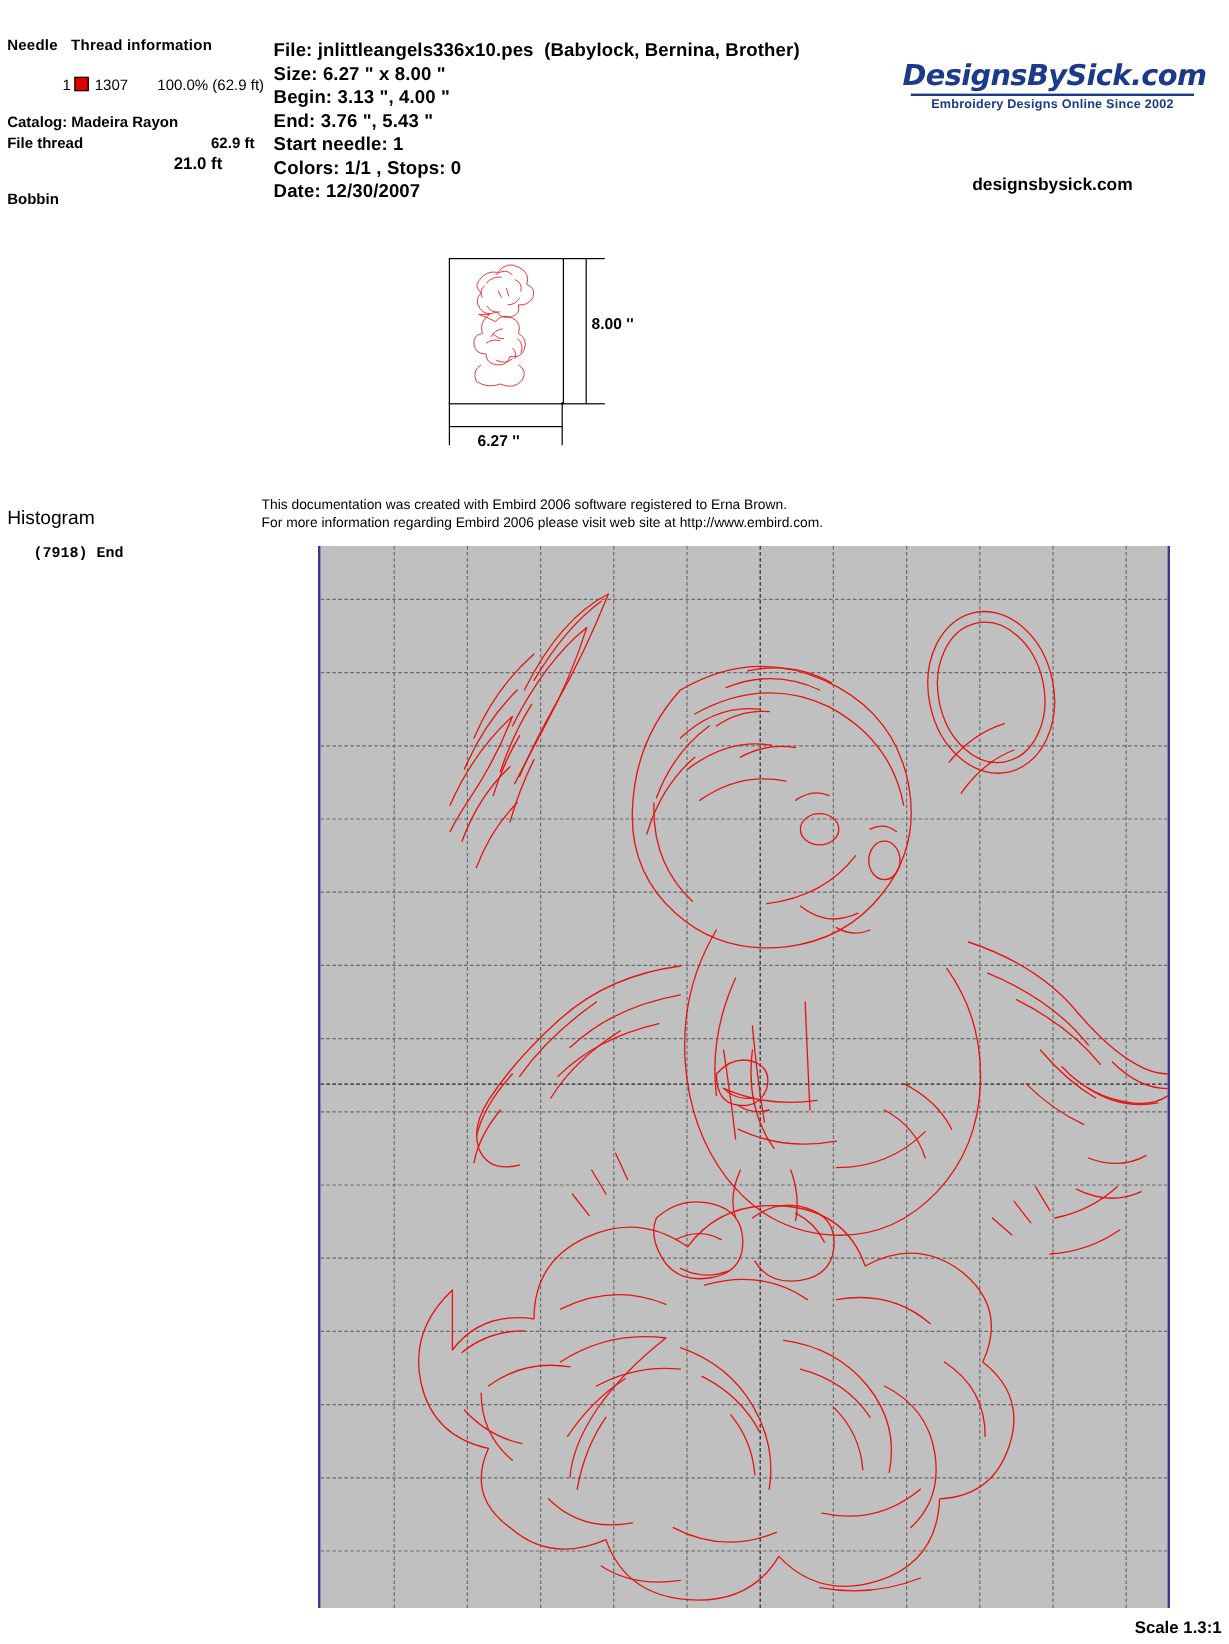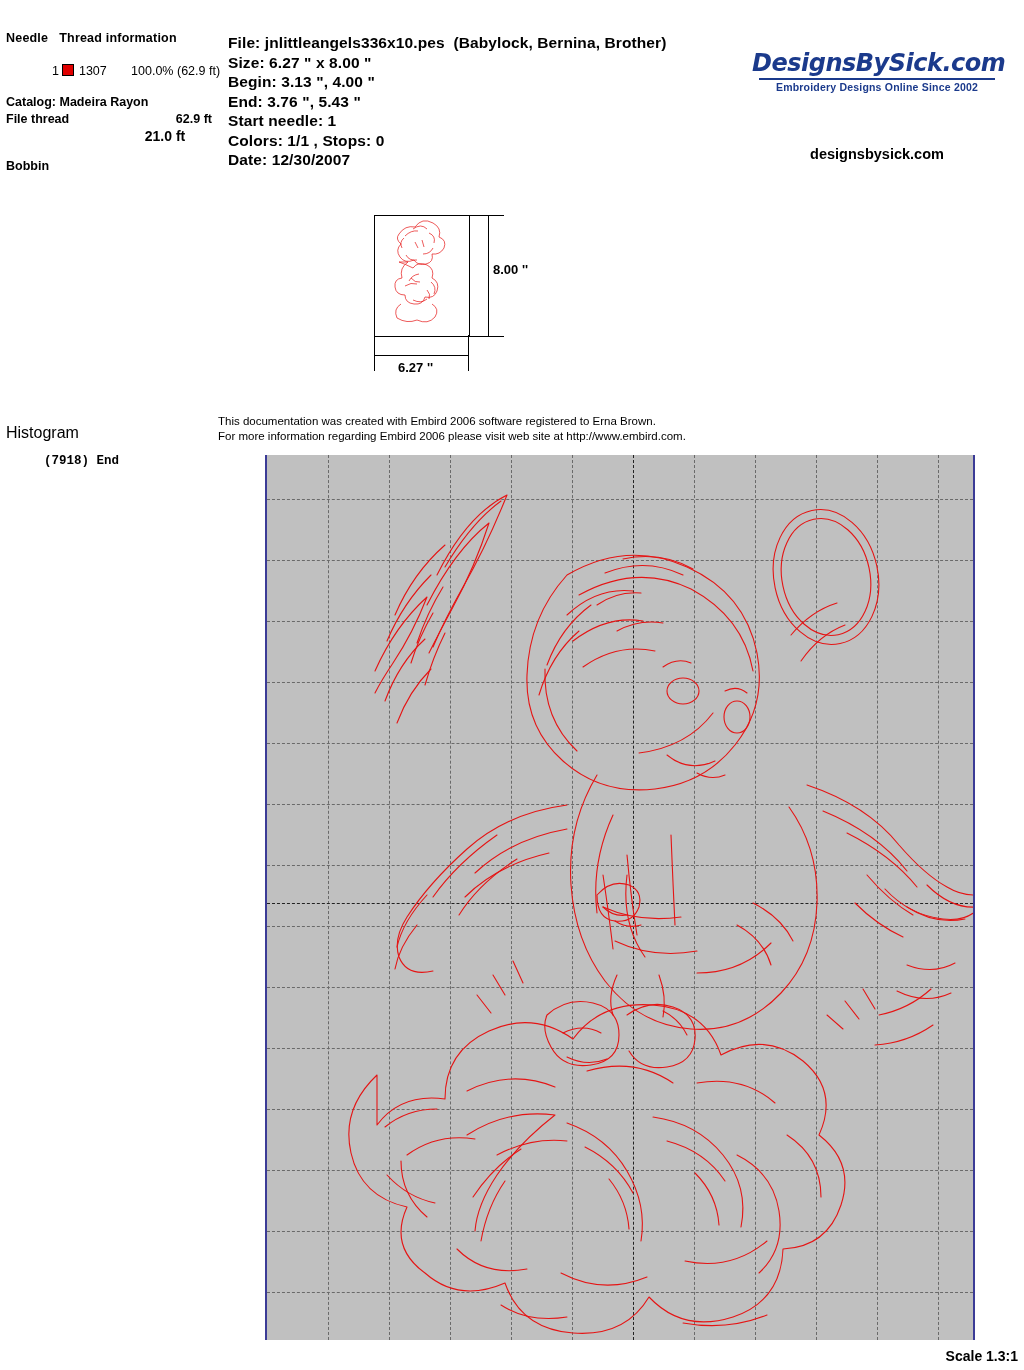--- a/index.html
+++ b/index.html
@@ -107,21 +107,21 @@
   #dim-vert-bot { left: 468px; top: 336px; width: 36px; height: 0; border-top: 1px solid #000; }
   #dim-height-label { left: 493px; top: 262px; font-size: 13px; font-weight: bold; }
 
   #dim-horz-line { left: 374px; top: 355px; width: 95px; height: 0; border-top: 1px solid #000; }
   #dim-horz-left { left: 374px; top: 335px; width: 0; height: 36px; border-left: 1px solid #000; }
   #dim-horz-right { left: 468px; top: 335px; width: 0; height: 36px; border-left: 1px solid #000; }
   #dim-width-label { left: 398px; top: 360px; font-size: 13px; font-weight: bold; }
 
   
   #histogram-title { left: 6px; top: 424px; font-size: 16px; font-weight: normal; }
-  #histogram-end { left: 28px; top: 454px; font-size: 12.5px; font-weight: bold; font-family: "Liberation Mono", monospace; margin-left: 16px; }
+  #histogram-end { left: 28px; top: 454px; font-size: 12.5px; font-weight: bold; font-family: "Liberation Mono", monospace; }
 
   
   #credit {
     left: 218px; top: 414px;
     font-size: 11.5px;
     line-height: 15px;
   }
 
   
   #plot {

